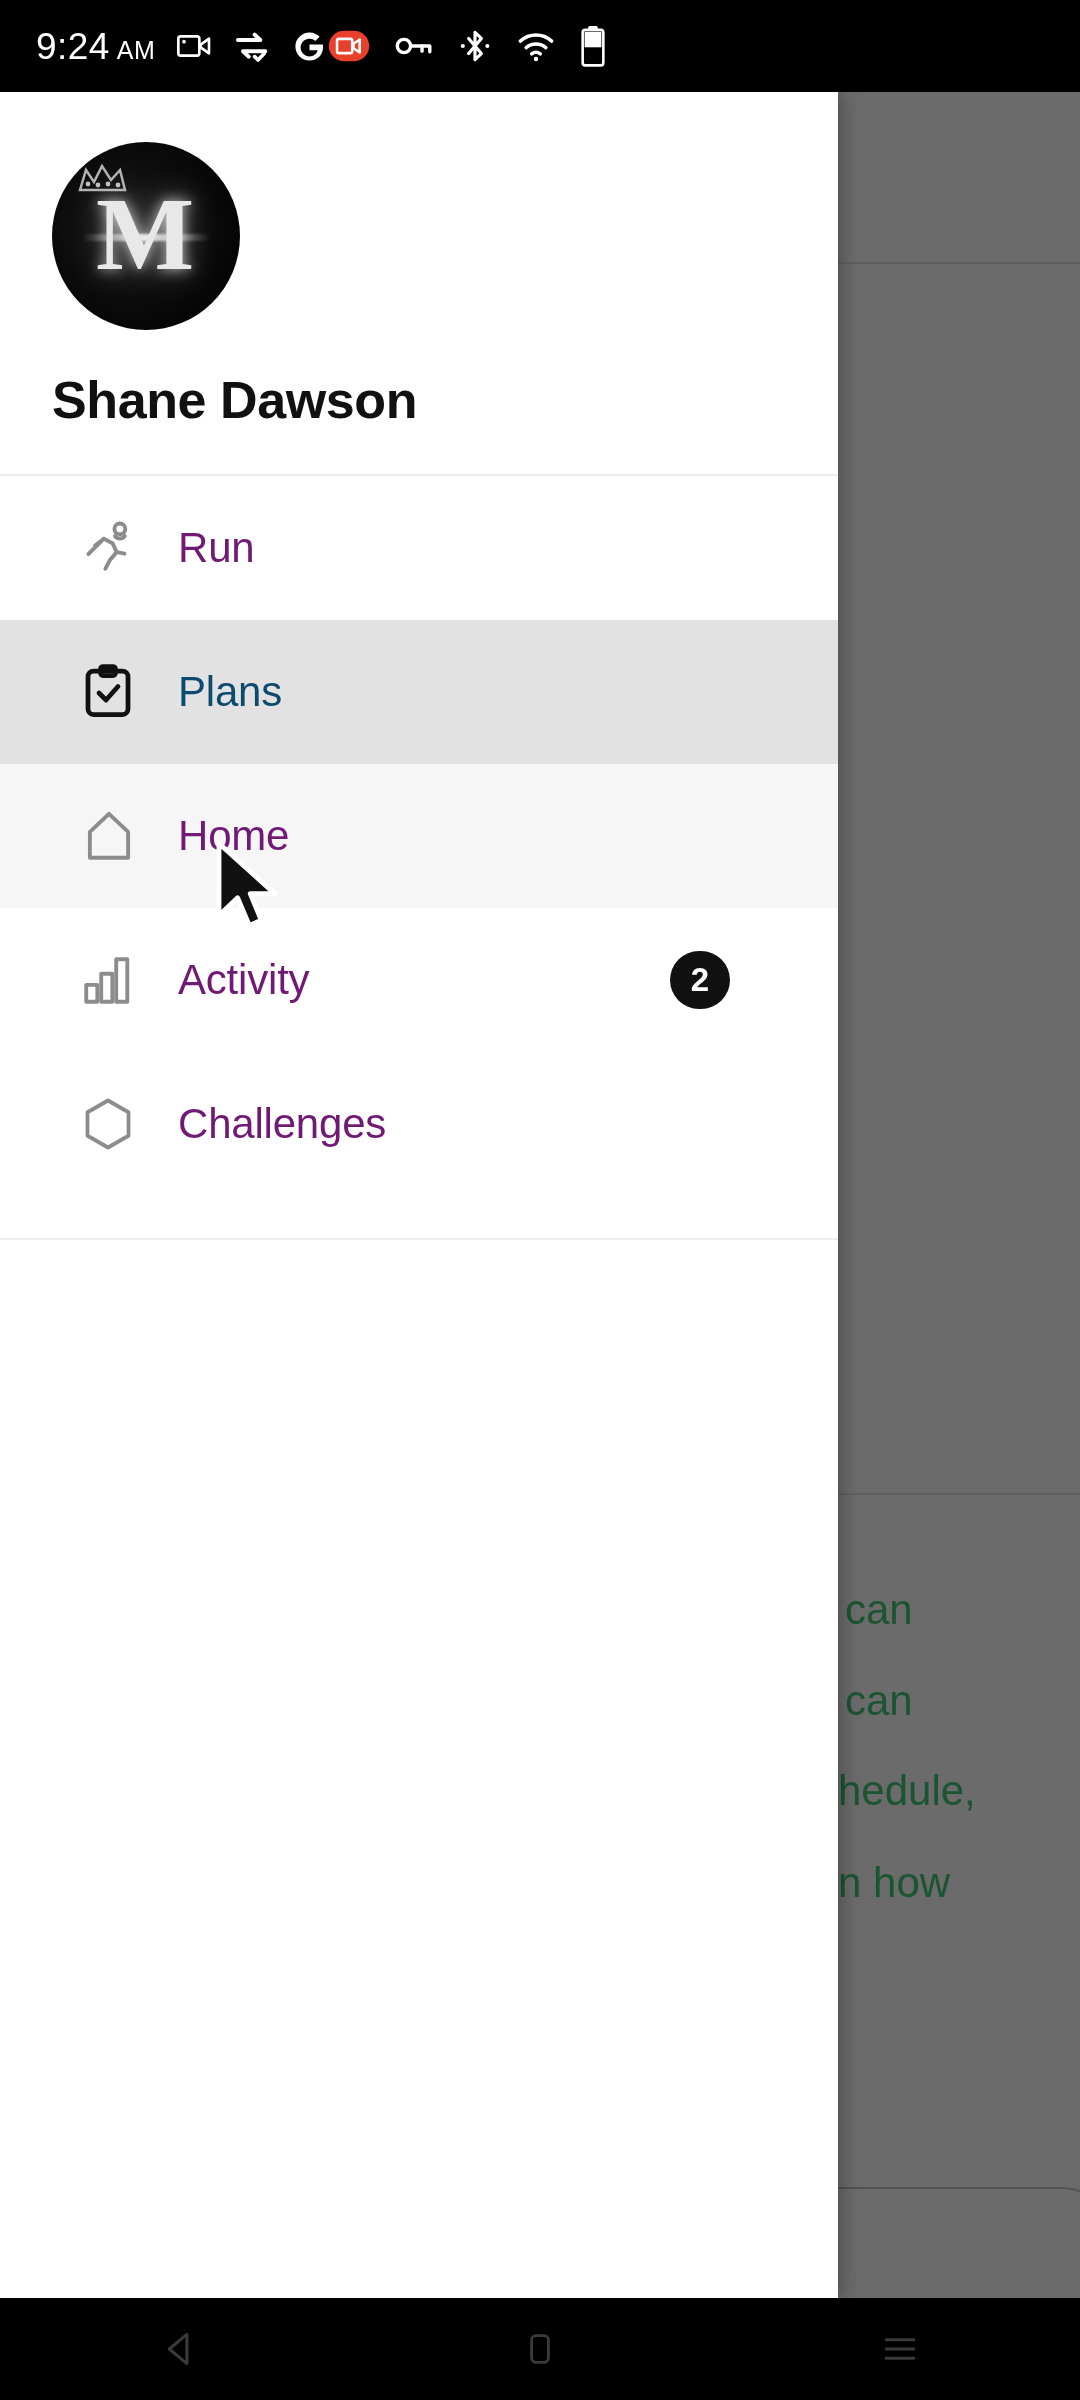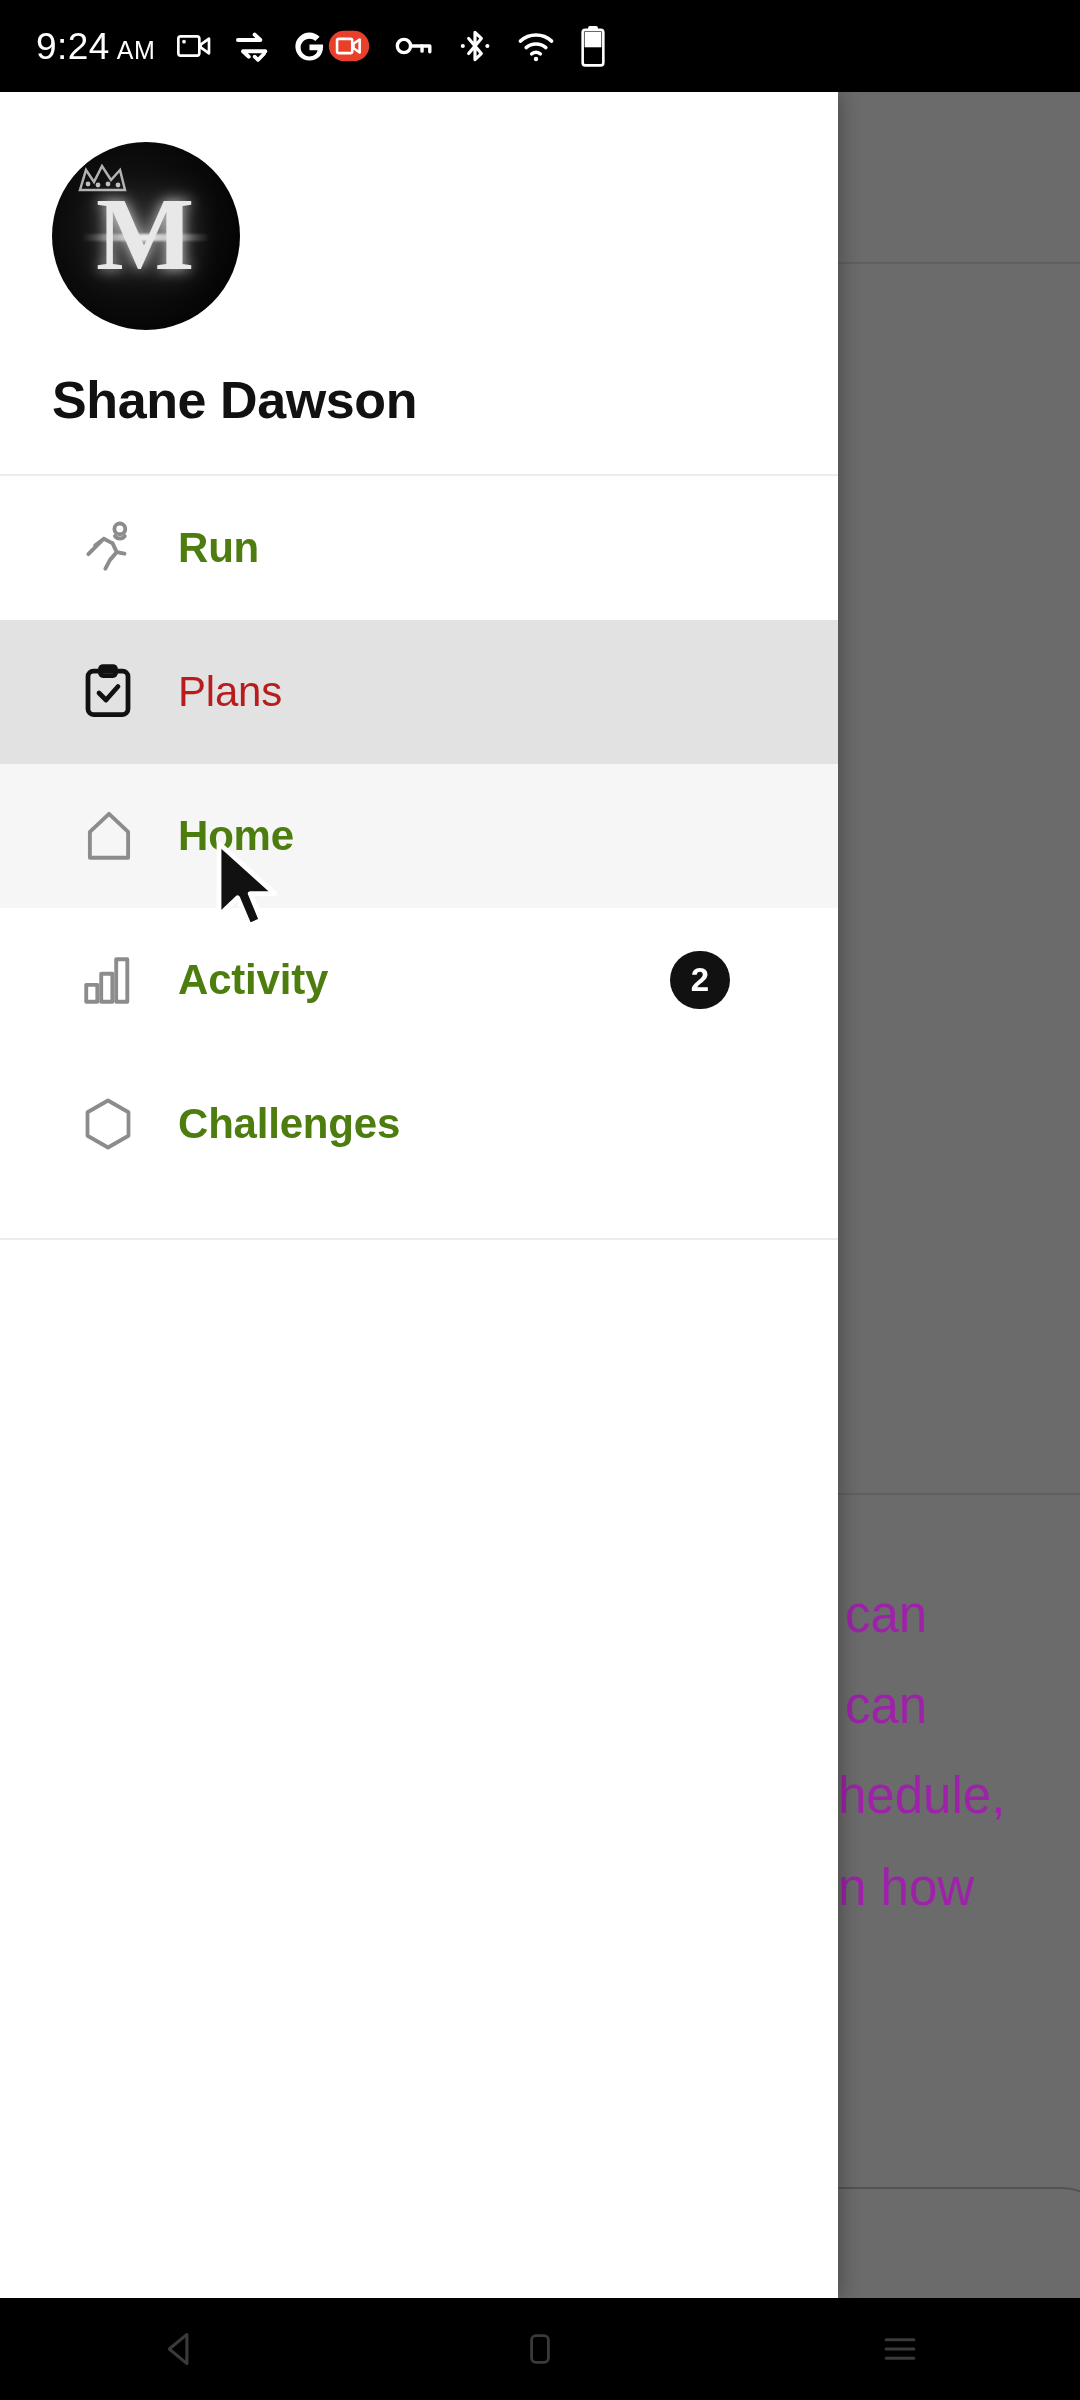--- a/index.html
+++ b/index.html
@@ -27,21 +27,21 @@
   
   #scrim {
     position:absolute; left:0; top:92px; width:1080px; height:2206px;
     background:#6b6b6b;
   }
   .bg-card-line {
     position:absolute; left:0; width:100%; height:2px; background:rgba(0,0,0,.10);
   }
   .bg-text {
     position:absolute;
-    color:#a21caf; font-size:51px; line-height:1; white-space:nowrap;
+    color:#14532d; font-size:42px; line-height:1; white-space:nowrap;
     opacity:.92;
   }
   .bg-button {
     position:absolute;
     border:2px solid rgba(0,0,0,.22);
     border-radius:60px;
   }
 
   
   #drawer {
@@ -85,24 +85,24 @@
   
   .menu-item {
     position:relative;
     display:flex; align-items:center;
     height:144px;
     padding-left:78px;
   }
   .menu-item .mi-icon { width:72px; display:flex; align-items:center; }
   .menu-item .mi-label {
     margin-left:28px;
-    font-size:42px; color:#4d7c0f; letter-spacing:-.2px; font-weight:700;
+    font-size:42px; color:#701a75; letter-spacing:-.2px; font-weight:400;
   }
   .menu-item.active { background:#e2e2e2; }
-  .menu-item.active .mi-label { color:#b91c1c; font-weight:500; }
+  .menu-item.active .mi-label { color:#0c4a6e; font-weight:500; }
   .menu-item.hover { background:#f6f6f6; }
   .mi-badge {
     position:absolute; right:108px; top:50%; transform:translateY(-50%);
     min-width:60px; height:58px; padding:0 18px;
     background:#111; color:#fff; border-radius:34px;
     display:flex; align-items:center; justify-content:center;
     font-size:33px; font-weight:600;
   }
   #divider-settings { margin:42px 0 26px 0; }
 

